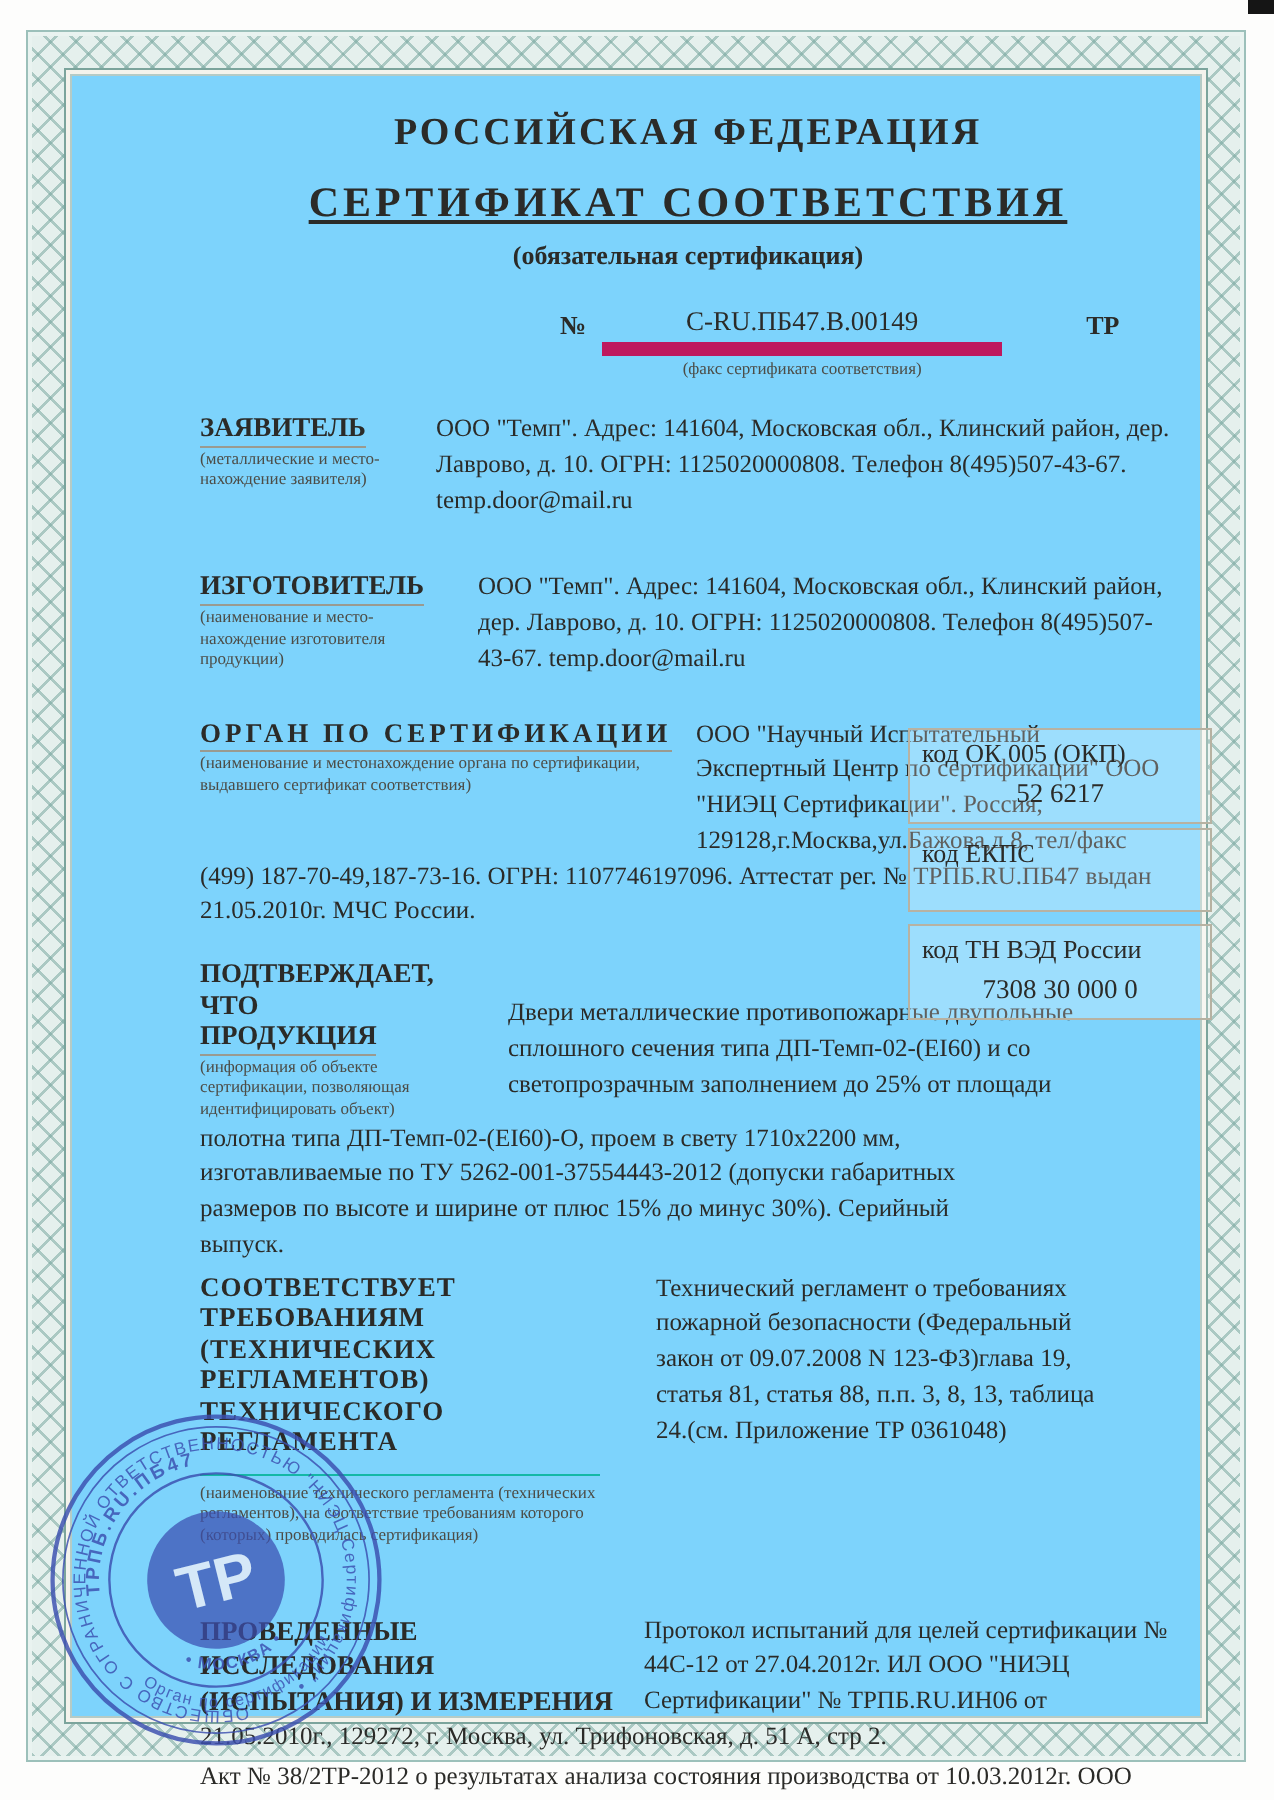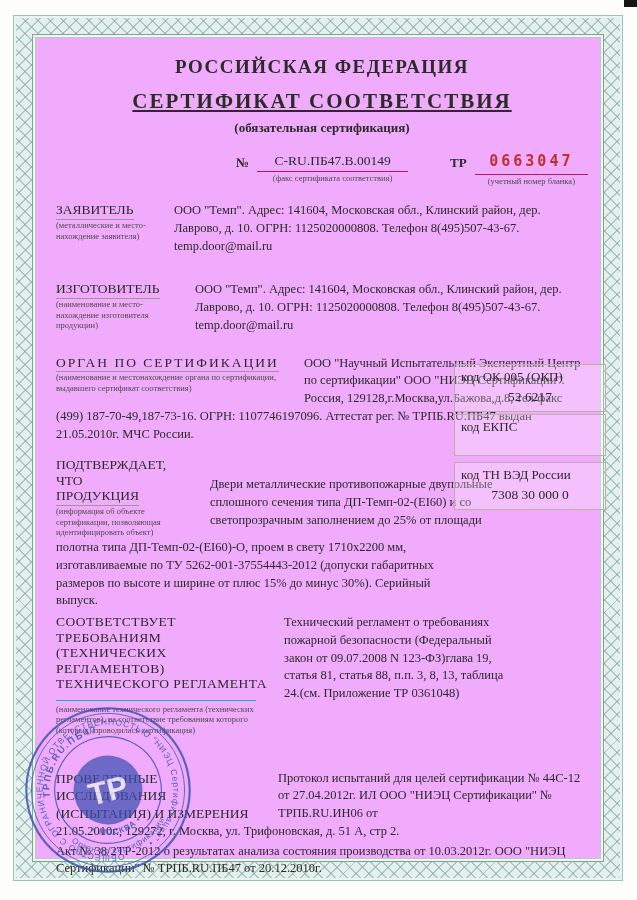--- a/index.html
+++ b/index.html
@@ -14,42 +14,42 @@
     border:1px solid #9cc0ba;background:#e9f3f0;box-sizing:border-box;
   }
   .band{
     position:absolute;inset:2px;
     background-color:#e5f0ed;
     background-image:
       repeating-linear-gradient(45deg, rgba(122,168,160,.55) 0 1.4px, transparent 1.4px 9px),
       repeating-linear-gradient(-45deg, rgba(122,168,160,.55) 0 1.4px, transparent 1.4px 9px);
   }
   .frame1{position:absolute;inset:16px;border:1.5px solid #7ba49c;background:#f4f3ec;}
-  .frame2{position:absolute;inset:2px;border:1px solid #b5cbc6;background:#f0abfc;}
+  .frame2{position:absolute;inset:2px;border:1px solid #b5cbc6;background:#7dd3fc;padding-left:44px;}
   .content{
     position:absolute;inset:4px;padding:4px 16px 0 16px;box-sizing:border-box;
     font-size:12.5px;line-height:1.42;position:relative;
   }
   
   .h-country{text-align:center;font-weight:bold;font-size:19px;letter-spacing:1.5px;margin-top:8px;}
   .h-title{text-align:center;font-weight:bold;font-size:21px;letter-spacing:2px;margin-top:6px;text-decoration:underline;}
   .h-sub{text-align:center;font-weight:bold;font-size:13px;margin-top:2px;}
   
   .numrow{display:flex;margin:14px 0 16px 180px;}
   .numrow .pfx{font-weight:bold;font-size:13px;padding-top:3px;}
   .numblock{width:200px;text-align:center;margin-left:8px;}
-  .numblock .v{border-bottom:1px solid #be185d;padding-bottom:1px;font-size:13.5px;}
+  .numblock .v{border-bottom:7px solid #be185d;padding-bottom:1px;font-size:13.5px;}
   .numblock.red .v{color:#c22e2c;font-family:"DejaVu Sans Mono",monospace;font-weight:bold;letter-spacing:3px;font-size:15px;}
   .cap{font-size:8.5px;color:#4c4c46;line-height:1.25;}
   .numblock .cap{margin-top:1px;}
   .trpfx{margin-left:42px;}
   .numblock.red{width:150px;}
   
   .row{display:flex;align-items:flex-start;}
-  .lbl{font-weight:normal;font-size:13.5px;line-height:1.15;}
+  .lbl{font-weight:bold;font-size:13.5px;line-height:1.15;}
   .lbl.ul{border-bottom:1px solid #9a9a90;padding-bottom:1px;display:inline-block;}
   .left{flex:none;}
   .right{flex:1;min-width:0;}
   .val{font-size:12.5px;}
   
   .sec-applicant{margin-bottom:26px;}
   .sec-applicant .left{width:104px;margin-right:14px;}
   .sec-manufacturer{margin-bottom:20px;}
   .sec-manufacturer .left{width:125px;margin-right:14px;}
   .sec-certbody{margin-bottom:14px;}
@@ -96,24 +96,20 @@
           <div class="h-title">СЕРТИФИКАТ СООТВЕТСТВИЯ</div>
           <div class="h-sub">(обязательная сертификация)</div>
 
           <div class="numrow">
             <span class="pfx">№</span>
             <span class="numblock">
               <div class="v">C-RU.ПБ47.В.00149</div>
               <div class="cap">(факс сертификата соответствия)</div>
             </span>
             <span class="pfx trpfx">ТР</span>
-            <span class="numblock red">
-              <div class="v">0663047</div>
-              <div class="cap">(учетный номер бланка)</div>
-            </span>
           </div>
 
           <div class="row sec-applicant">
             <div class="left">
               <span class="lbl ul">ЗАЯВИТЕЛЬ</span>
               <div class="cap">(металлические и место-нахождение  заявителя)</div>
             </div>
             <div class="right val">ООО "Темп". Адрес: 141604, Московская обл., Клинский район, дер. Лаврово, д. 10. ОГРН: 1125020000808. Телефон 8(495)507-43-67. temp.door@mail.ru</div>
           </div>
 

